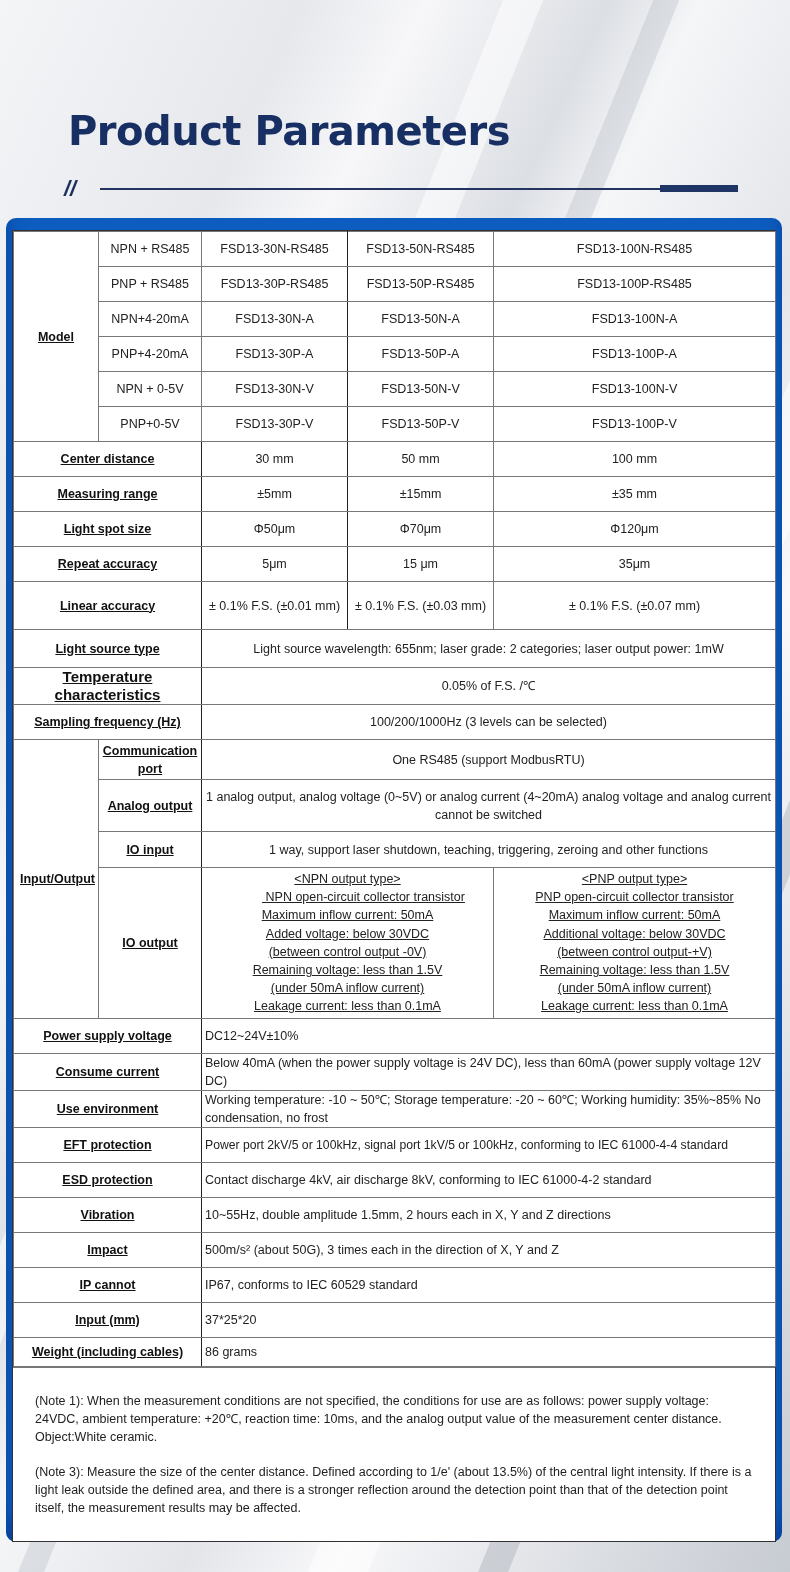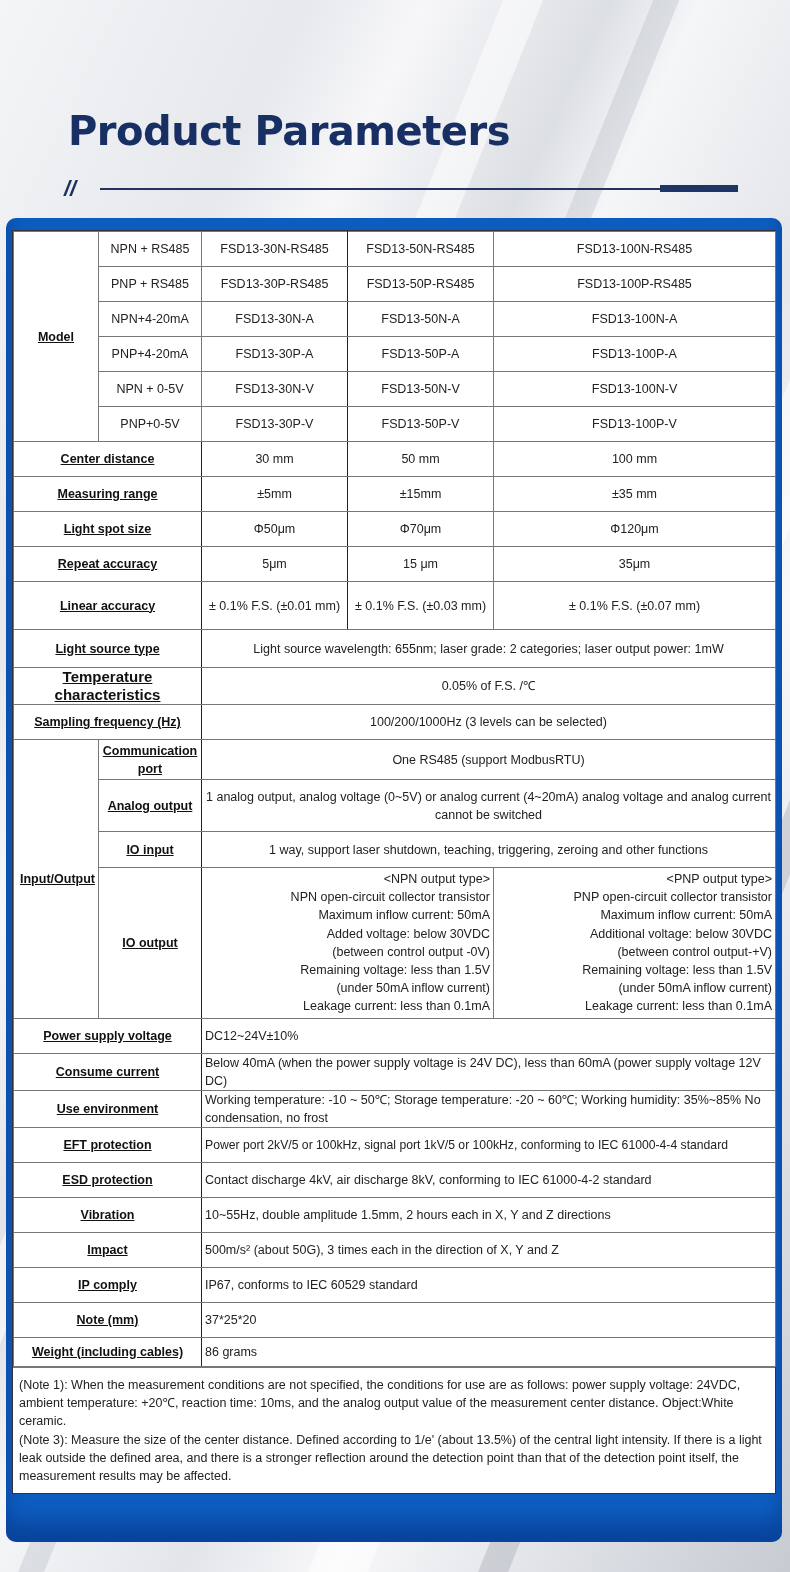--- a/index.html
+++ b/index.html
@@ -28,22 +28,22 @@
     background:#fff; border:1px solid #333;
   }
   table { border-collapse:collapse; width:100%; table-layout:fixed; font-size:12.5px; }
   td { border:1px solid #777; padding:0 3px; text-align:center; vertical-align:middle; line-height:18px; }
   td.lbl { font-weight:bold; color:#111;text-decoration:underline; }
   td.left { text-align:left; }
   td.strong-r { border-right:1.5px solid #222; }
   tr.h35 td { height:34px; }
   tr.h47 td { height:47px; }
   .notes { font-size:12.5px; line-height:18.3px; padding:8px 4px 8px 6px; text-align:left; border-top:1px solid #777; }
-  .notes p { margin:0; }
-  .io td.io-cell { text-align:right; vertical-align:top; padding-top:2px; padding-bottom:2px; line-height:18.2px; }
+  .notes p { margin:16px; }
+  .io td.io-cell { text-align:center; vertical-align:top; padding-top:2px; padding-bottom:2px; line-height:18.2px;text-decoration:underline; }
 </style>
 </head>
 <body>
 
 <div class="stripe" style="left:180px;width:40px;background:rgba(255,255,255,0.55);"></div>
 <div class="stripe" style="left:330px;width:26px;background:rgba(180,185,195,0.35);"></div>
 <div class="stripe" style="left:620px;width:60px;background:rgba(255,255,255,0.5);"></div>
 <div class="stripe" style="left:790px;width:30px;background:rgba(170,175,185,0.45);"></div>
 
 <h1 class="title">Product Parameters</h1>
@@ -205,25 +205,25 @@
     </tr>
     <tr style="height:35px">
       <td class="lbl strong-r" colspan="2">Vibration</td>
       <td class="left" colspan="3">10~55Hz, double amplitude 1.5mm, 2 hours each in X, Y and Z directions</td>
     </tr>
     <tr style="height:35px">
       <td class="lbl strong-r" colspan="2">Impact</td>
       <td class="left" colspan="3">500m/s² (about 50G), 3 times each in the direction of X, Y and Z</td>
     </tr>
     <tr style="height:35px">
-      <td class="lbl strong-r" colspan="2">IP comply</td>
+      <td class="lbl strong-r" colspan="2">IP cannot</td>
       <td class="left" colspan="3">IP67, conforms to IEC 60529 standard</td>
     </tr>
     <tr style="height:35px">
-      <td class="lbl strong-r" colspan="2">Note (mm)</td>
+      <td class="lbl strong-r" colspan="2">Input (mm)</td>
       <td class="left" colspan="3">37*25*20</td>
     </tr>
     <tr style="height:29px">
       <td class="lbl strong-r" colspan="2">Weight (including cables)</td>
       <td class="left" colspan="3">86 grams</td>
     </tr>
   </tbody>
 </table>
 <div class="notes">
   <p>(Note 1): When the measurement conditions are not specified, the conditions for use are as follows: power supply voltage: 24VDC, ambient temperature: +20℃, reaction time: 10ms, and the analog output value of the measurement center distance. Object:White ceramic.</p>

